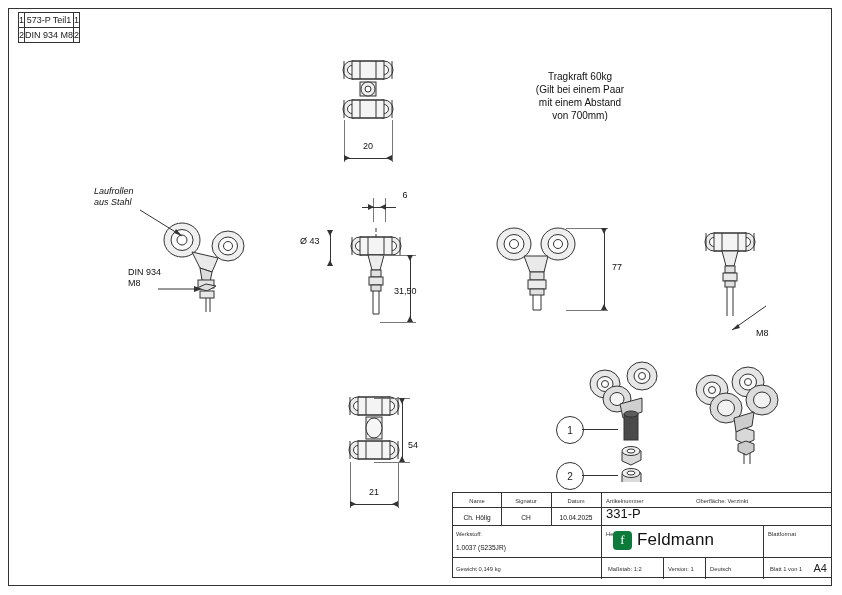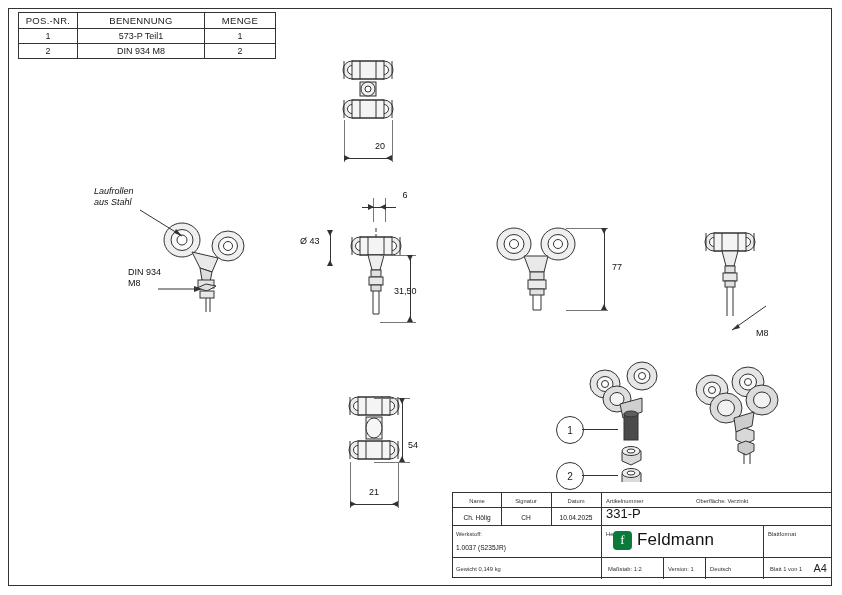--- a/index.html
+++ b/index.html
@@ -52,38 +52,37 @@
   .iso{position:absolute;}
 </style>
 </head>
 <body>
 
 <div id="sheet">
   <div class="frame"></div>
 
   <table class="bom">
     <tbody>
-        <tr>
-      <th class="c1">POS.-NR.</th>
-      <th class="c2">BENENNUNG</th>
-      <th class="c3">MENGE</th>
-    </tr>
     <tr>
       <td>1</td>
       <td>573-P Teil1</td>
       <td>1</td>
     </tr>
     <tr>
       <td>2</td>
       <td>DIN 934 M8</td>
       <td>2</td>
     </tr>
   </tbody>
     </table>
 
+  <div class="note" style="left:480px;top:70px;width:200px;">Tragkraft 60kg
+(Gilt bei einem Paar
+mit einem Abstand
+von 700mm)</div>
 
   <svg class="iso" style="left:330px;top:44px;" width="76" height="105">
     <g fill="none" stroke="#333" stroke-width="1">
 
       <ellipse cx="22" cy="65" rx="9" ry="9" fill="#ececec"></ellipse>
       <ellipse cx="54" cy="65" rx="9" ry="9" fill="#ececec"></ellipse>
       <ellipse cx="22" cy="65" rx="4.5" ry="4.5" fill="#fff"></ellipse>
       <ellipse cx="54" cy="65" rx="4.5" ry="4.5" fill="#fff"></ellipse>
       <rect x="22" y="56" width="32" height="18" fill="#f4f4f4"></rect>
       <line x1="22" y1="56" x2="54" y2="56"></line>
@@ -110,21 +109,21 @@
       <ellipse cx="38" cy="45" rx="7" ry="7" fill="#f0f0f0"></ellipse>
       <ellipse cx="38" cy="45" rx="3" ry="3" fill="#fff"></ellipse>
     </g>
   </svg>
 
   <div class="ext v" style="left:344px;top:120px;height:42px;"></div>
   <div class="ext v" style="left:392px;top:120px;height:42px;"></div>
   <div class="dimline h" style="left:344px;top:158px;width:48px;"></div>
   <div class="arw r" style="left:344px;top:155px;"></div>
   <div class="arw l" style="left:386px;top:155px;"></div>
-  <div class="lbl c" style="left:360px;top:141px;width:40px;">20</div>
+  <div class="lbl c" style="left:348px;top:141px;width:40px;">20</div>
 
   <svg class="iso" style="left:150px;top:210px;" width="120" height="110">
     <g fill="none" stroke="#333" stroke-width="1">
       <ellipse cx="32" cy="30" rx="18" ry="17" fill="#efefef"></ellipse>
       <ellipse cx="32" cy="30" rx="11" ry="10.5" fill="#fafafa"></ellipse>
       <ellipse cx="32" cy="30" rx="5" ry="5" fill="#fff"></ellipse>
       <ellipse cx="78" cy="36" rx="16" ry="15" fill="#efefef"></ellipse>
       <ellipse cx="78" cy="36" rx="9.5" ry="9" fill="#fafafa"></ellipse>
       <ellipse cx="78" cy="36" rx="4.5" ry="4.5" fill="#fff"></ellipse>
       <path d="M42,42 L68,48 L62,62 L50,58 Z" fill="#e9e9e9"></path>

